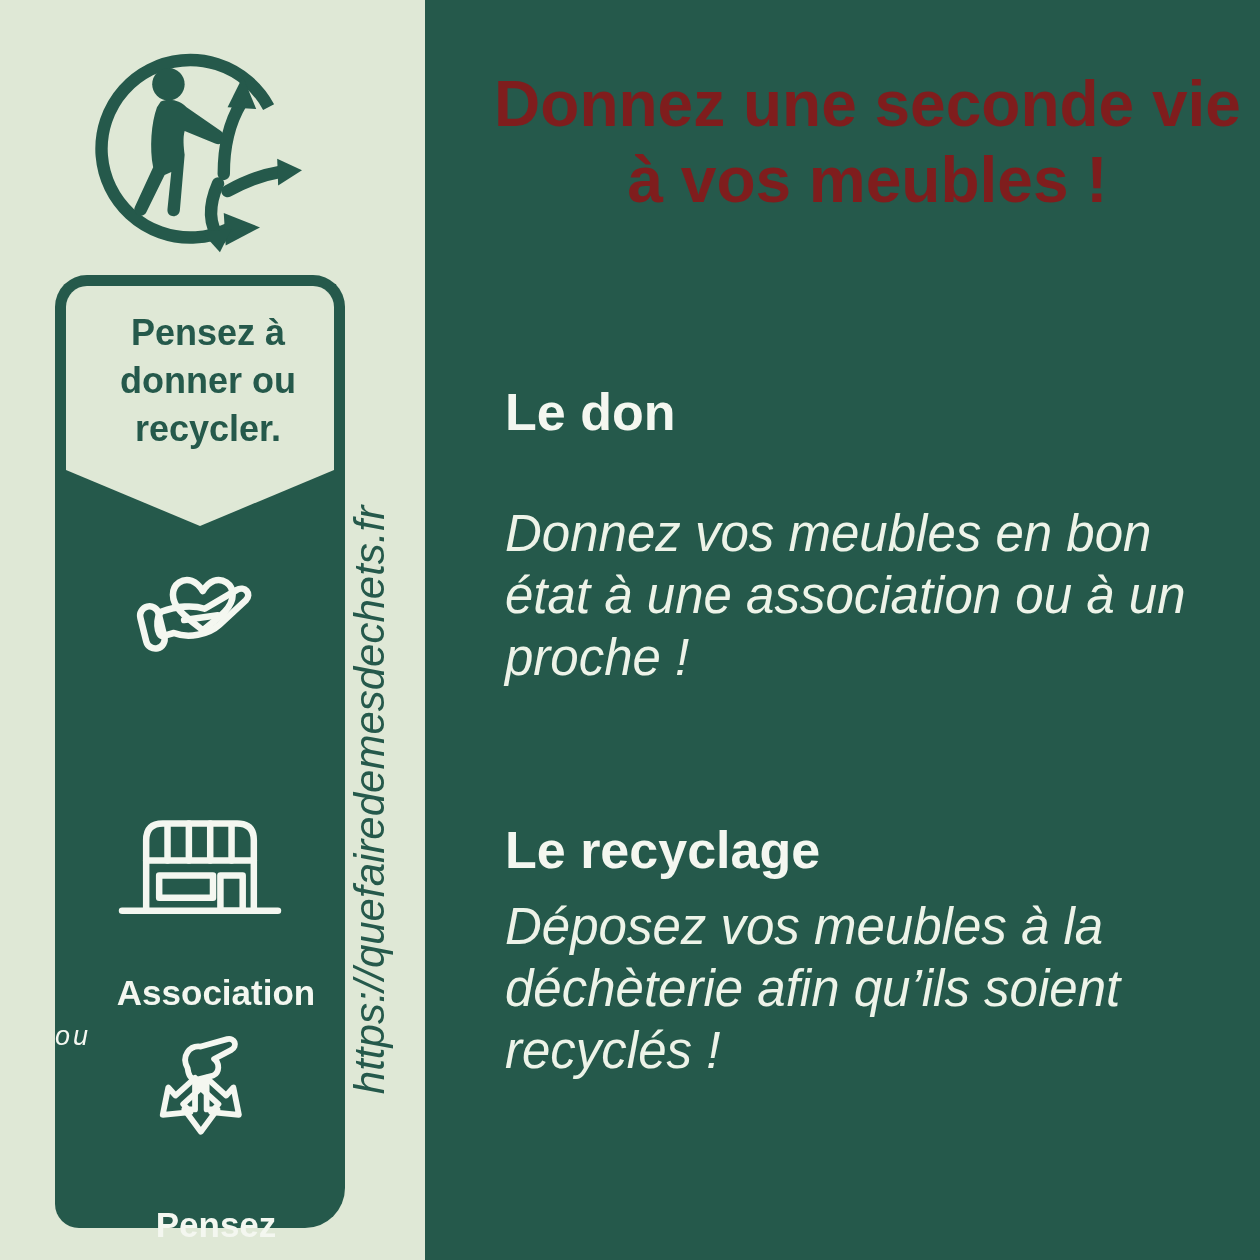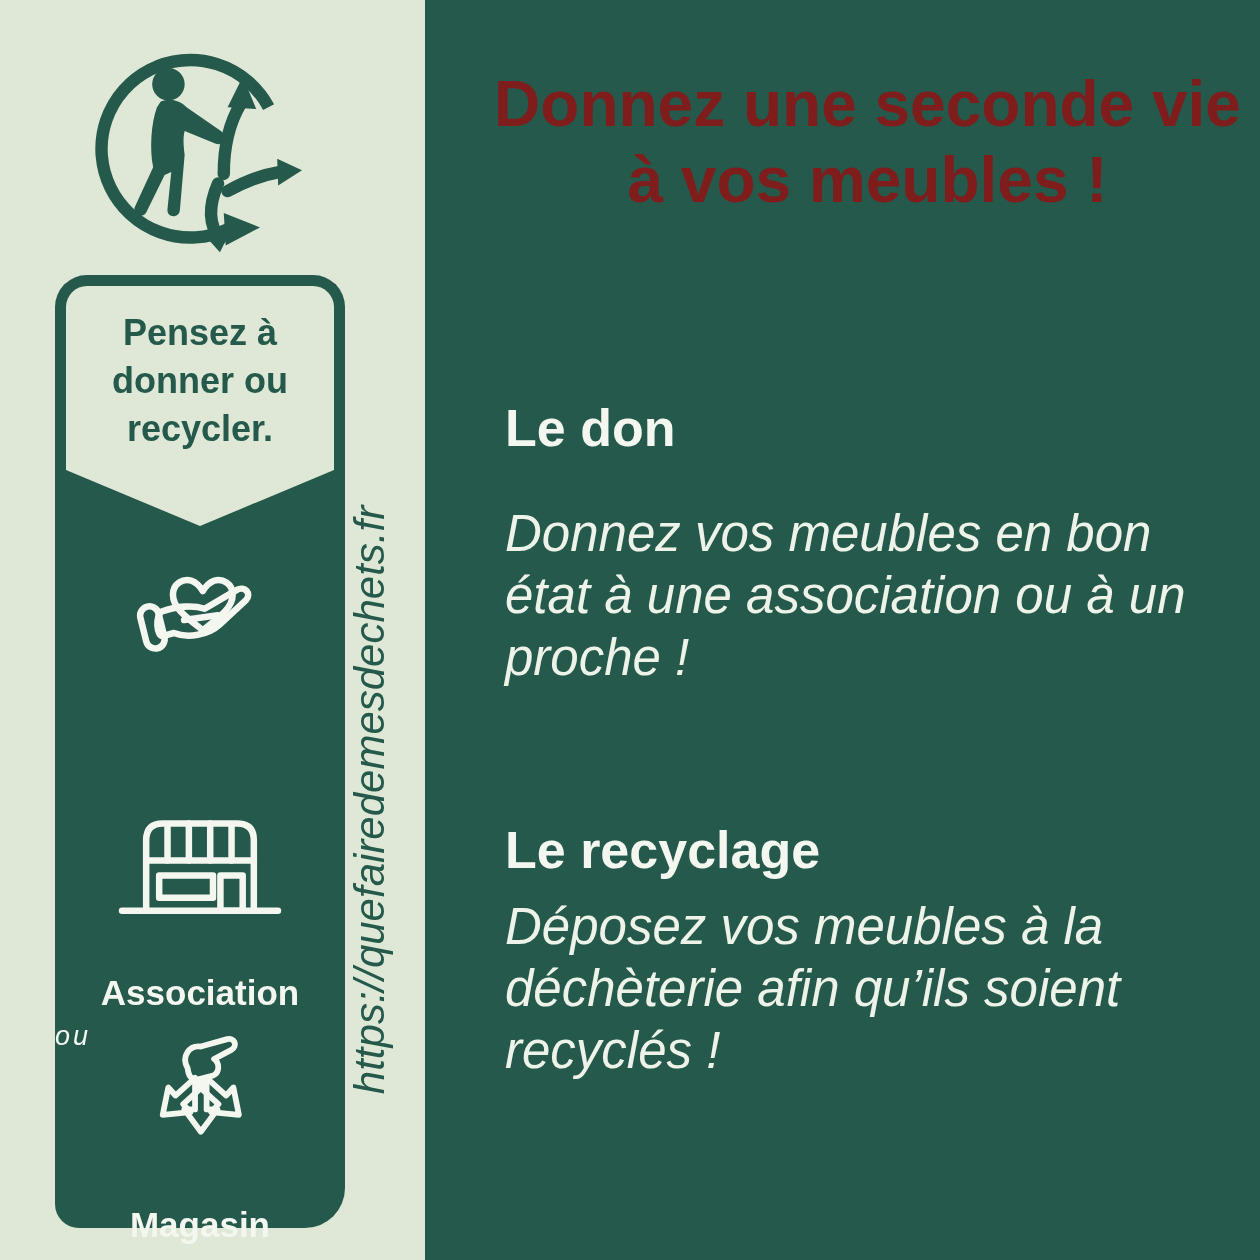--- a/index.html
+++ b/index.html
@@ -18,21 +18,21 @@
   }
   .title{
     position:absolute;left:425px;top:66px;width:845px;
     text-align:center;color:#7f1d1d;font-weight:bold;
     font-size:64px;line-height:76px;white-space:pre-line;padding-left:20px;
   }
   .section-heading{
     position:absolute;left:505px;color:#F4F7F0;
     font-weight:bold;font-size:52px;line-height:56px;
   }
-  .heading-don{top:400px;text-align:center;}
+  .heading-don{top:384px;text-align:center;}
   .heading-recyclage{top:810px;margin-top:12px;}
   .section-body{
     position:absolute;left:505px;width:740px;color:#EDF3E8;
     font-style:italic;font-size:51px;line-height:62px;white-space:pre-line;
   }
   .body-don{top:490px;margin-top:13px;}
   .body-recyclage{top:896px;}
   
   .triman{position:absolute;left:92px;top:48px;}
   
@@ -45,28 +45,28 @@
   .ribbon-body{
     position:absolute;left:0;top:195px;width:290px;height:758px;
     background:#25594B;border-radius:0 0 40px 24px;
   }
   .notch{
     position:absolute;left:11px;top:195px;width:0;height:0;
     border-left:134px solid transparent;border-right:134px solid transparent;
     border-top:56px solid #DFE8D6;
   }
   .pledge-text{
-    position:absolute;left:0;top:34px;width:290px;text-align:center;
+    position:absolute;left:8px;top:34px;width:290px;text-align:center;
     color:#25594B;font-weight:bold;font-size:36px;line-height:48px;
     white-space:pre-line;
   }
   .ribbon-item{position:absolute;left:0;width:290px;text-align:center;}
   .ribbon-label{
     position:absolute;left:0;width:290px;text-align:center;
-    color:#F4F7F0;font-weight:bold;font-size:35px;
+    color:#F4F7F0;font-weight:bold;font-size:35px;padding-left:16px;
   }
   .ou{
     position:absolute;left:0;width:290px;text-align:left;
     color:#F4F7F0;font-style:italic;font-size:27px;letter-spacing:3px;
   }
   .icon-association{top:278px;}
   .label-association{top:698px;}
   .ou-1{top:746px;}
   .icon-magasin{top:528px;}
   .label-magasin{top:930px;}
@@ -152,21 +152,21 @@
           <path d="M32 62 H148"></path>
           <path d="M55 24 V62"></path>
             <path d="M78 22 V62"></path>
           <path d="M101 22 V62"></path>
             <path d="M124 24 V62"></path>
           <rect x="46" y="78" width="58" height="24"></rect>
           <rect x="112" y="78" width="24" height="38"></rect>
         </g>
       </svg>
     </div>
-    <div class="ribbon-label label-magasin">Magasin</div>
+    <div class="ribbon-label label-magasin">Pensez</div>
 
     <div class="ou ou-2">ou</div>
 
     <div class="ribbon-item icon-dechetterie">
       <svg width="140" height="124" viewBox="0 0 150 150" style="margin:0 auto;">
         <g class="stroke-icon">
           <path d="M60 40 C52 26 62 12 76 14 L108 5 C117 3 121 13 113 18
                    L92 29 C99 34 99 45 91 49 L72 54 C63 54 61 48 60 40 Z"></path>
           <path d="M69 58 L69 90 L56 90 L76 117 L96 90 L83 90 L83 58 Z" transform="rotate(-48 76 55)"></path>
           <path d="M69 58 L69 90 L56 90 L76 117 L96 90 L83 90 L83 58 Z"></path>

